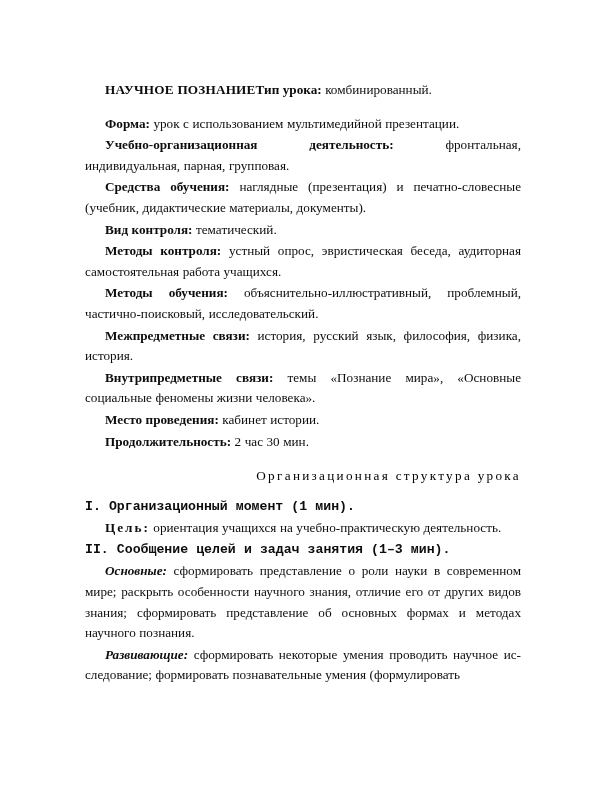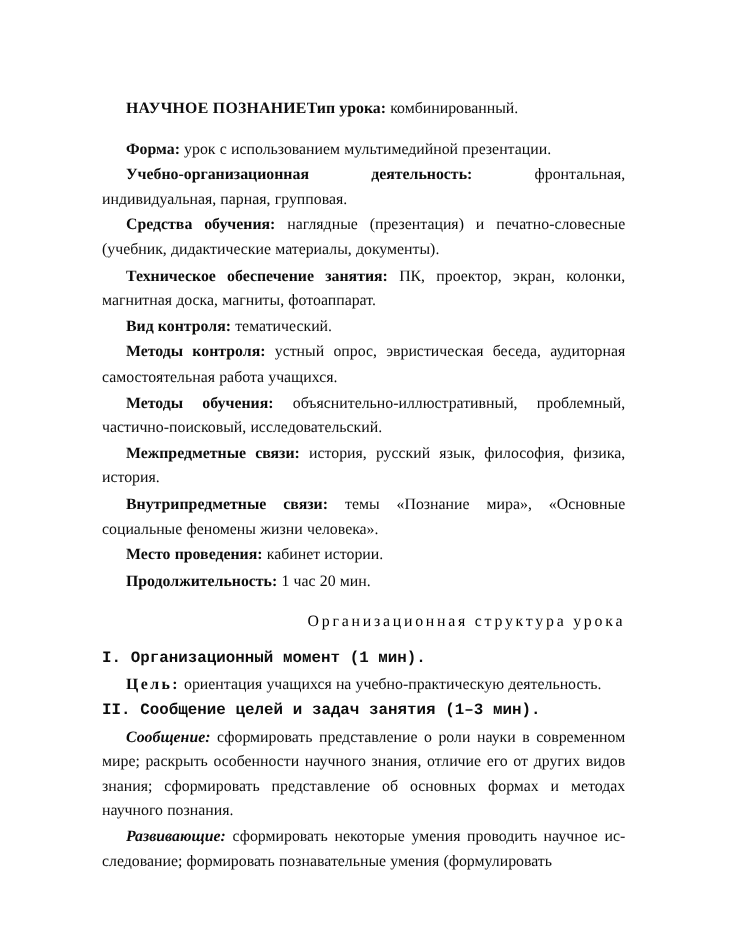--- a/index.html
+++ b/index.html
@@ -97,43 +97,42 @@
   <div class="text-block">
 
     <p class="para"><span class="title-run">НАУЧНОЕ ПОЗНАНИЕ</span><span class="lead">Тип урока:</span><span> комбинированный.</span></p>
 
     <p class="para gap-before"><span class="lead">Форма:</span><span> урок с использованием мультимедийной презентации.</span></p>
 
     <p class="para gap-small"><span class="lead">Учебно-организационная деятельность:</span><span> фронтальная, индивидуальная, парная, групповая.</span></p>
 
     <p class="para gap-small"><span class="lead">Средства обучения:</span><span> наглядные (презентация) и печатно-словесные (учебник, дидактические материалы, документы).</span></p>
 
-    <p class="para gap-small"><span class="lead">Техническое обеспечение занятия:</span><span> ПК, проектор, экран, колонки, магнитная доска, магниты, фотоаппарат.</span></p>
 
     <p class="para gap-small"><span class="lead">Вид контроля:</span><span> тематический.</span></p>
 
     <p class="para gap-small"><span class="lead">Методы контроля:</span><span> устный опрос, эвристическая беседа, аудиторная самостоятельная работа учащихся.</span></p>
 
     <p class="para gap-small"><span class="lead">Методы обучения:</span><span> объяснительно-иллюстративный, проблемный, частично-поисковый, исследовательский.</span></p>
 
     <p class="para gap-small"><span class="lead">Межпредметные связи:</span><span> история, русский язык, философия, физика, история.</span></p>
 
     <p class="para gap-small"><span class="lead">Внутрипредметные связи:</span><span> темы «Познание мира», «Основные социальные феномены жизни человека».</span></p>
 
     <p class="para gap-small"><span class="lead">Место проведения:</span><span> кабинет истории.</span></p>
 
-    <p class="para gap-small"><span class="lead">Продолжительность:</span><span> 1 час 20 мин.</span></p>
+    <p class="para gap-small"><span class="lead">Продолжительность:</span><span> 2 час 30 мин.</span></p>
 
     <p class="section-heading">Организационная структура урока</p>
 
     <p class="para noindent"><span class="roman">I. Организационный момент (1 мин).</span></p>
 
 
     <p class="para gap-small"><span class="spaced">Цель:</span><span> ориентация учащихся на учебно-практическую деятельность.</span></p>
 
     <p class="para noindent gap-small"><span class="roman">II. Сообщение целей и задач занятия (1–3 мин).</span></p>
 
-    <p class="para gap-small"><span class="ital">Сообщение:</span><span> сформировать представление о роли науки в современном мире; раскрыть особенности научного знания, отличие его от других видов знания; сформировать представление об основных формах и методах научного познания.</span></p>
+    <p class="para gap-small"><span class="ital">Основные:</span><span> сформировать представление о роли науки в современном мире; раскрыть особенности научного знания, отличие его от других видов знания; сформировать представление об основных формах и методах научного познания.</span></p>
 
     <p class="para gap-small"><span class="ital">Развивающие:</span><span> сформировать некоторые умения проводить научное ис-следование; формировать познавательные умения (формулировать</span></p>
 
   </div>
 </div>
 
 </body></html>

